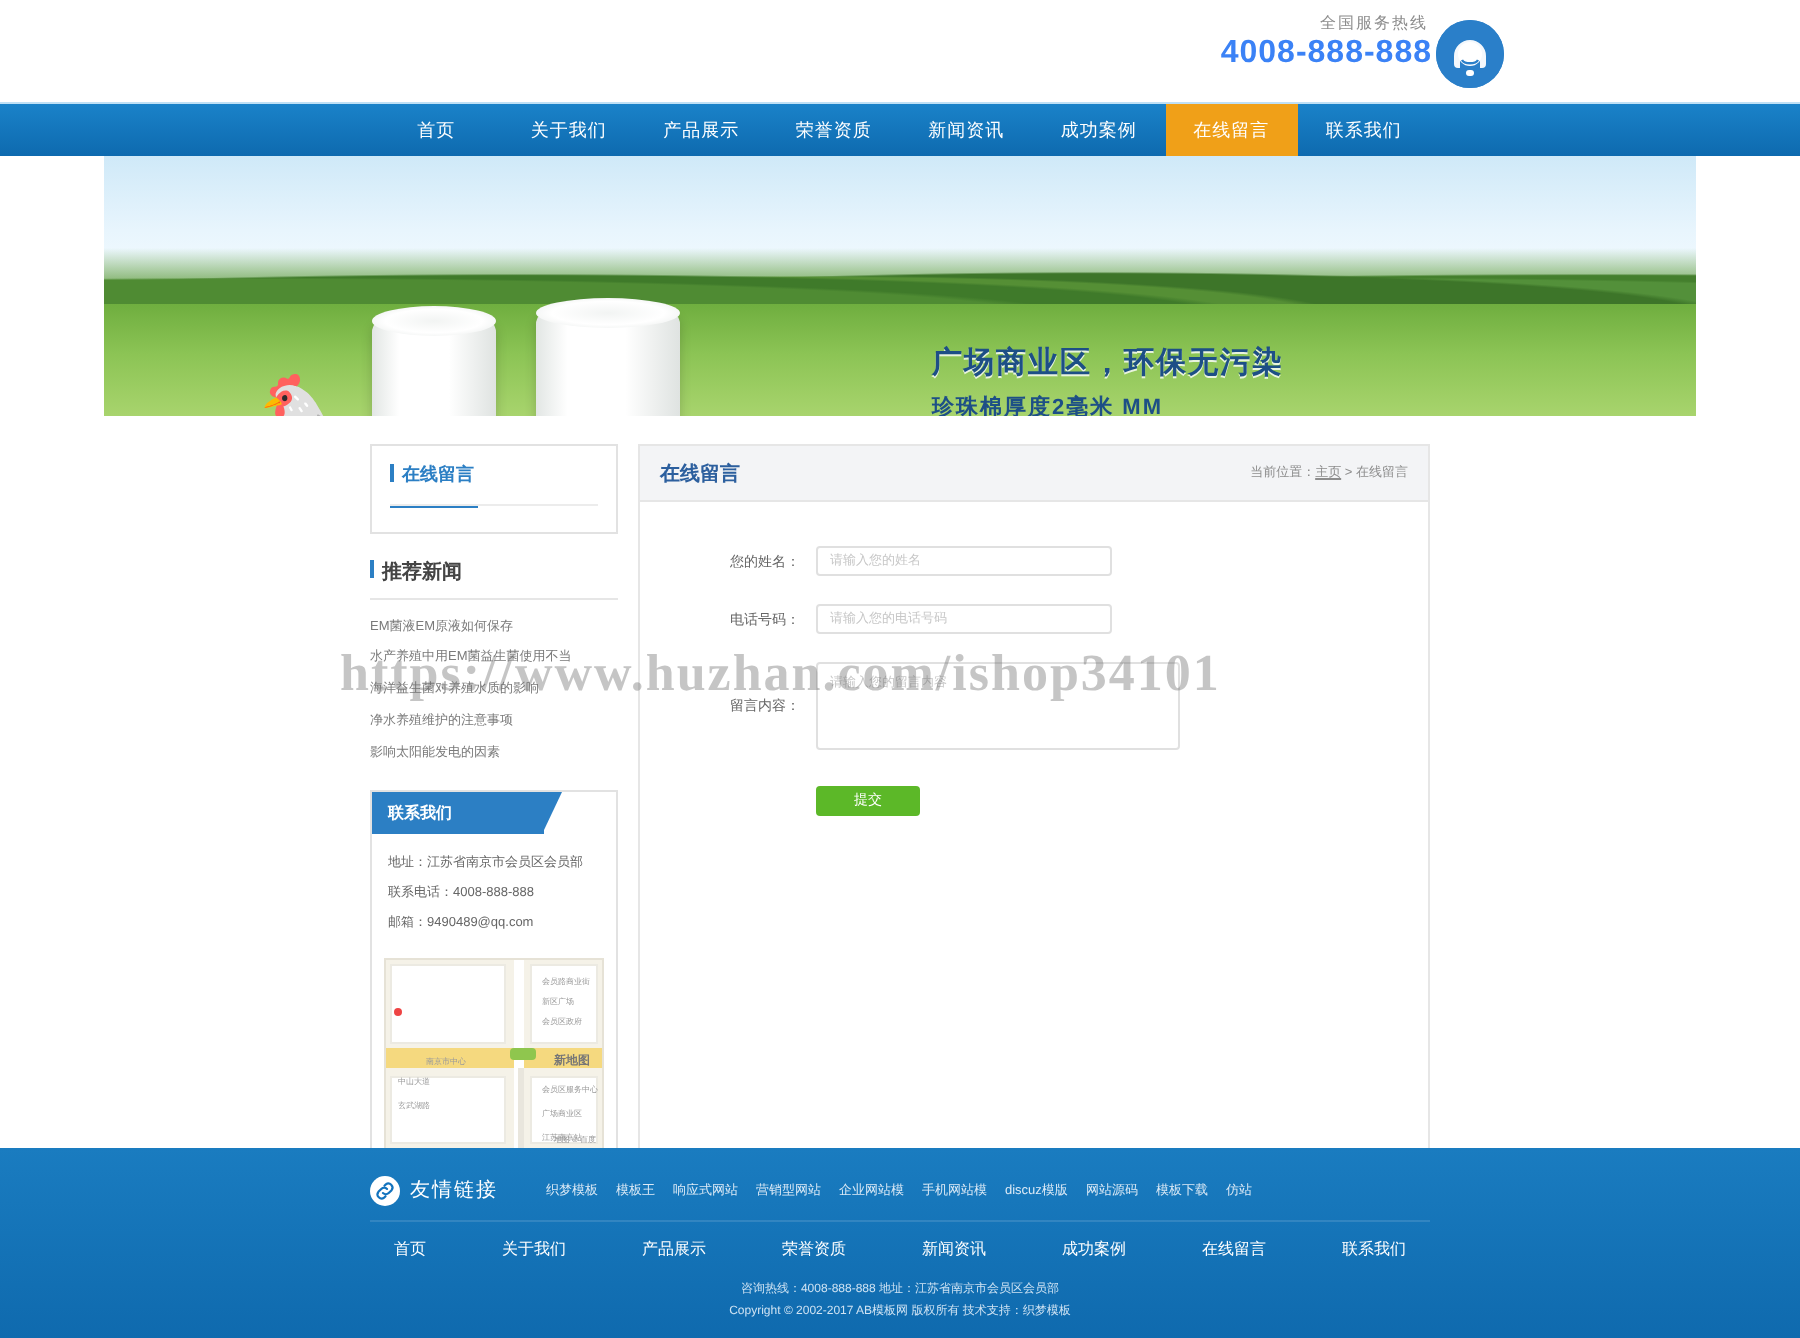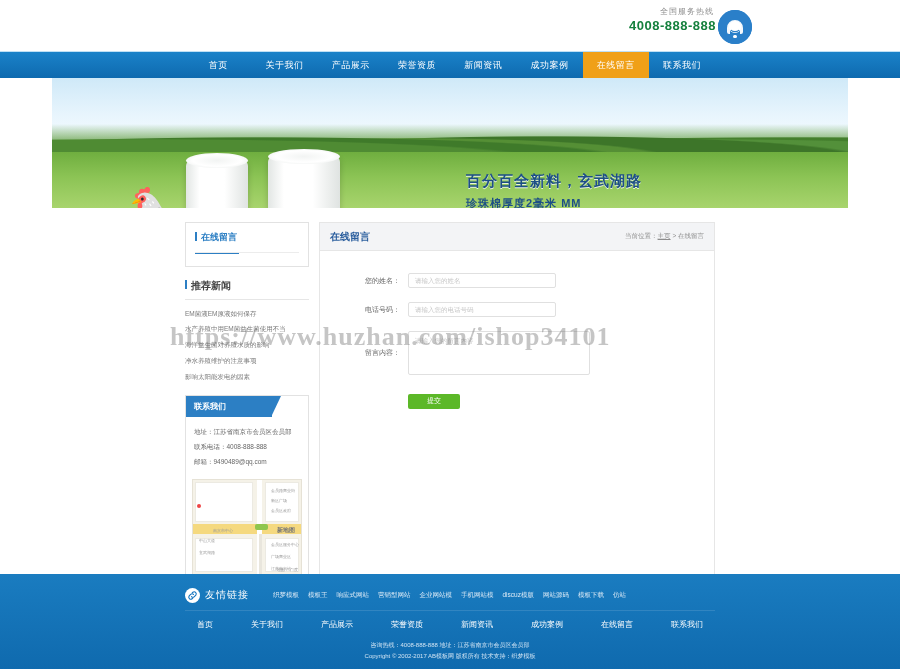--- a/index.html
+++ b/index.html
@@ -18,21 +18,21 @@
   }
   .hotline {
     position:absolute; right:184px; top:8px;
     text-align:right; line-height:1;
   }
   .hotline-label {
     font-size:8px; color:#8d8d8d; letter-spacing:1px; margin-bottom:3px;
     padding-right:2px;
   }
   .hotline-num {
-    font-size:13px; color:#15803d; font-weight:bold; letter-spacing:0.5px;
+    font-size:16px; color:#3b82f6; font-weight:bold; letter-spacing:0.5px;
   }
   .headset-icon {
     position:absolute; right:184px; top:10px;
     width:34px; height:34px; border-radius:50%;
     background:#2a7fc9; transform: translateX(36px);
   }
   .headset-icon svg { display:block; }
 
   
   .navbar {
@@ -280,21 +280,21 @@
     <div class="banner-trees"></div>
     <div class="banner-grass"></div>
     <div class="roll r1">
         <div class="roll-top"></div>
       </div>
     <div class="roll r2">
         <div class="roll-top"></div>
       </div>
     <div class="butterfly b1">🐔</div>
 
-    <div class="banner-line1">百分百全新料，玄武湖路</div>
+    <div class="banner-line1">广场商业区，环保无污染</div>
     <div class="banner-line2">珍珠棉厚度2毫米 MM</div>
 
     <div class="banner-pad"></div>
     <div class="banner-pad r"></div>
   </div>
 
   <div class="content">
 
     <div class="sidebar">
 

